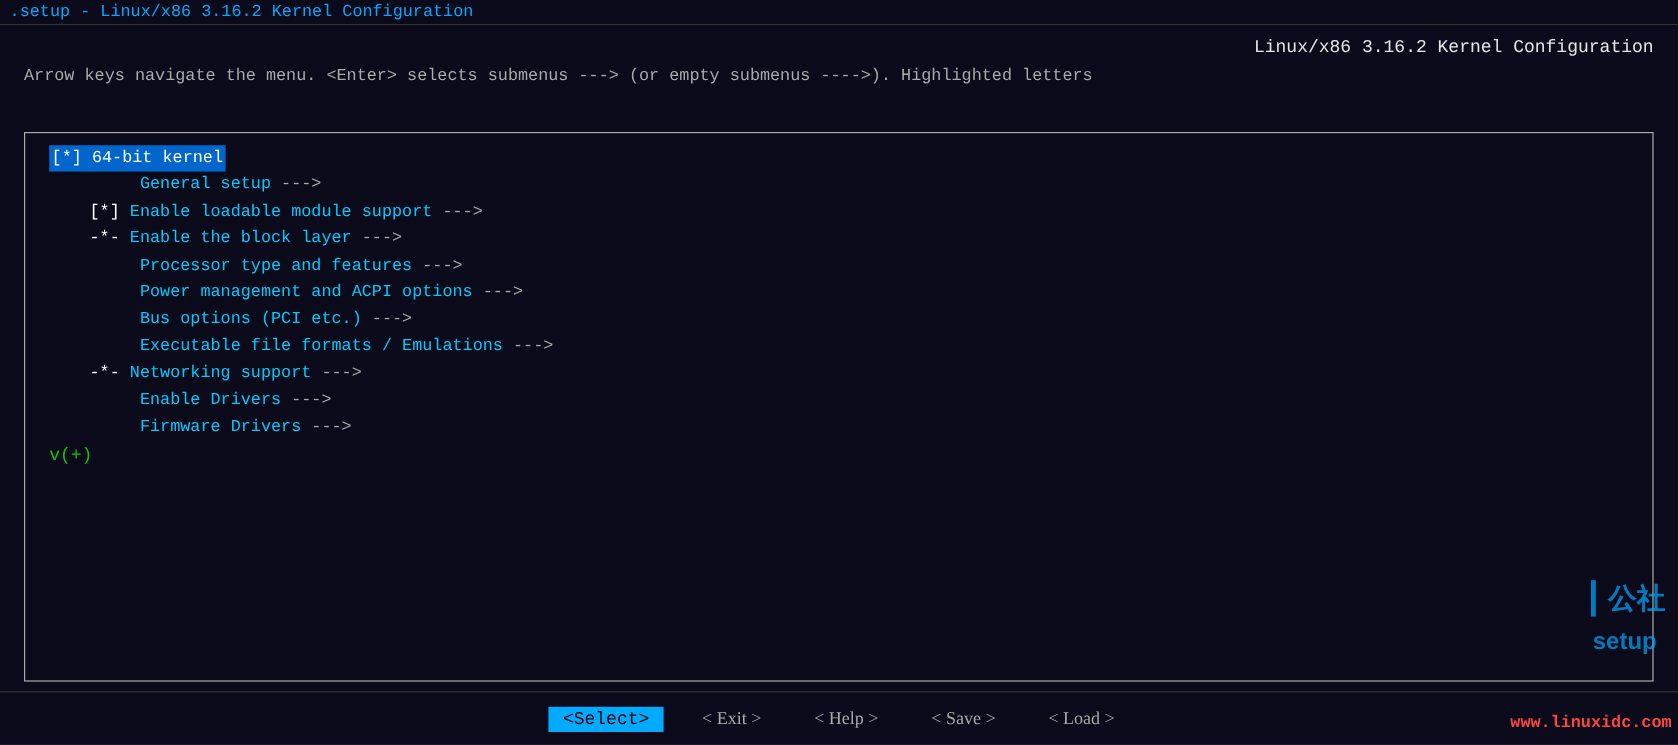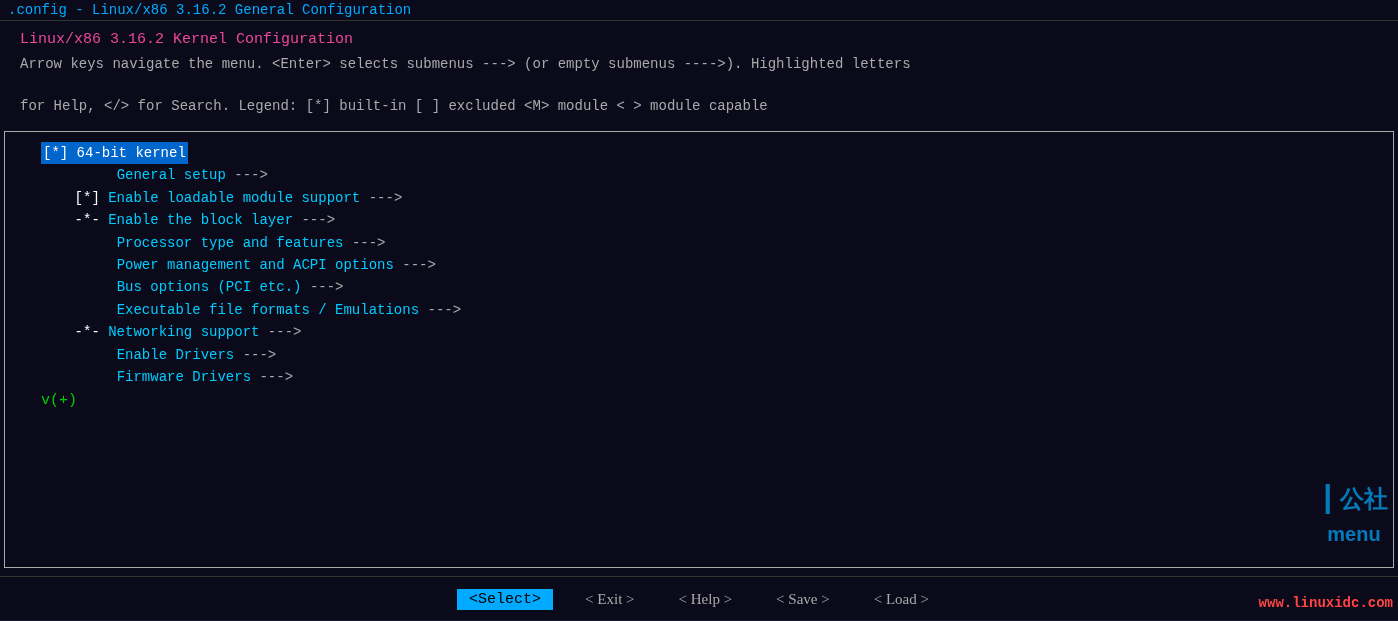--- a/index.html
+++ b/index.html
@@ -29,36 +29,36 @@
       flex-direction: column;
       padding: 0;
     }
 
     .header-section {
       padding: 10px 20px 6px 20px;
       color: #aaaaaa;
     }
 
     .header-title {
-      color: #ec4899;
-      text-align: left;
+      color: #e5e5e5;
+      text-align: right;
       margin-bottom: 6px;
       font-size: 15px;
     }
 
     .header-help {
       color: #aaaaaa;
       font-size: 14px;
       line-height: 1.5;
     }
 
     .menu-box {
       border: 1px solid #aaaaaa;
-      margin: 8px 4px;
-      padding: 10px 36px;
+      margin: 8px 20px;
+      padding: 10px 20px;
       flex: 1;
       overflow: hidden;
       position: relative;
     }
 
     .menu-item {
       line-height: 1.6;
       font-size: 14px;
       color: #00ccff;
     }
@@ -146,30 +146,29 @@
     .separator-line {
       border: none;
       border-top: 1px solid #333;
       margin: 0 0 4px 0;
     }
   </style>
 </head>
 <body>
 
 <div class="title-bar">
-  <span>.config - Linux/x86 3.16.2 General Configuration</span>
+  <span>.setup - Linux/x86 3.16.2 Kernel Configuration</span>
 </div>
 
 <div class="main-container">
   <div class="header-section">
     <div class="header-title">Linux/x86 3.16.2 Kernel Configuration</div>
     <div class="header-help">
       <span>Arrow keys navigate the menu.  &lt;Enter&gt; selects submenus ---&gt; (or empty submenus ----&gt;).  Highlighted letters</span><br>
       <br>
-      <span>for Help, &lt;/&gt; for Search.  Legend: [*] built-in  [ ] excluded  &lt;M&gt; module  &lt; &gt; module capable</span>
     </div>
   </div>
 
   <div class="menu-box">
 
     <div class="menu-item">
       <span class="menu-item-highlighted">
         <span class="bracket">[*] </span><span>64-bit kernel</span>
       </span>
     </div>
@@ -244,15 +243,15 @@
     <button class="btn-normal">&lt; Exit &gt;</button>
     <button class="btn-normal">&lt; Help &gt;</button>
     <button class="btn-normal">&lt; Save &gt;</button>
     <button class="btn-normal">&lt; Load &gt;</button>
   </div>
 </div>
 
 <div class="watermark">
   <span style="color:#00aaff; font-size:32px; font-weight:900;">|</span>
   <span style="color:#00aaff; font-size:24px;">公社</span><br>
-  <span style="color:#00aaff; font-size:20px; margin-left:4px;">menu</span>
+  <span style="color:#00aaff; font-size:20px; margin-left:4px;">setup</span>
 </div>
 <div class="watermark-url">www.linuxidc.com</div>
 
 </body></html>

